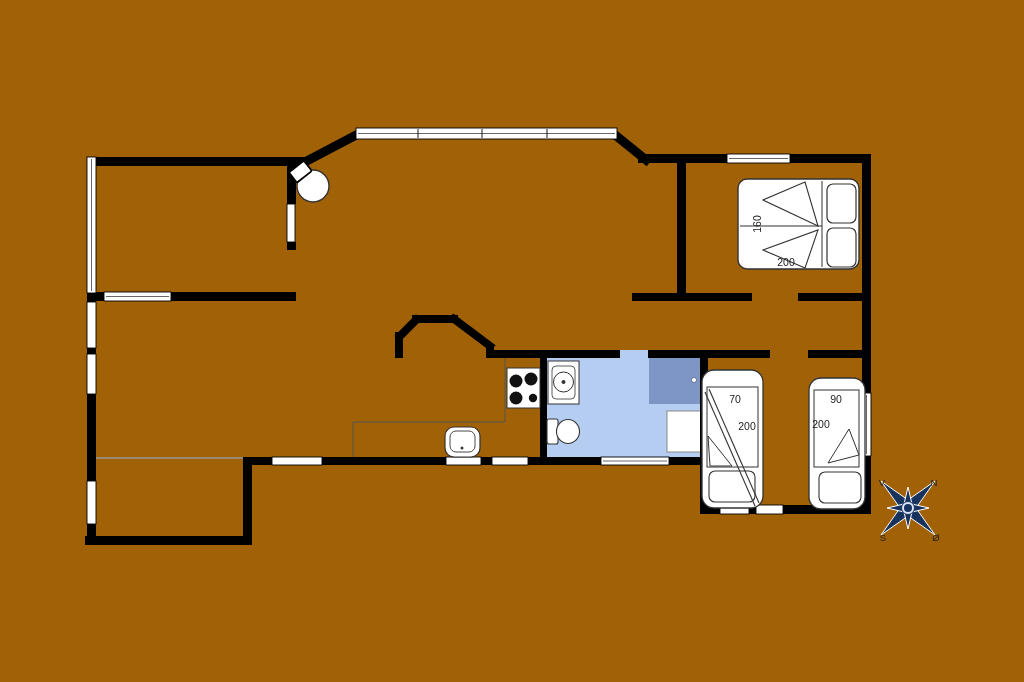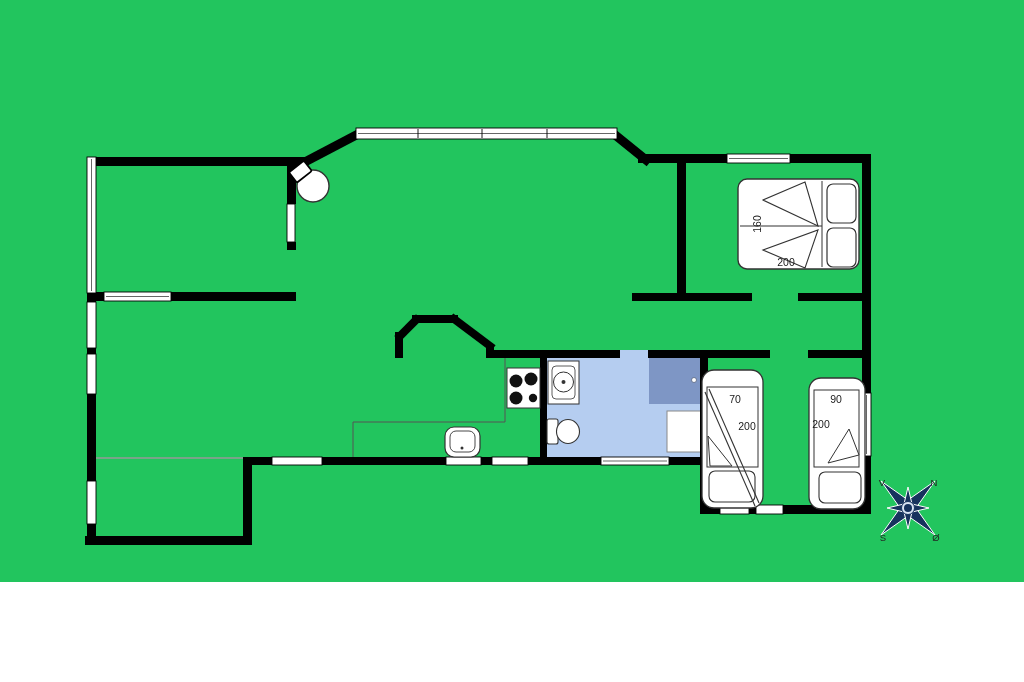--- a/index.html
+++ b/index.html
@@ -1,19 +1,19 @@
 <!DOCTYPE html>
 <html><head>
 <meta charset="utf-8">
 <style>
   html,body{margin:0;padding:0;background:#ffffff;}
   .canvas{
     position:relative;
-    width:1024px;height:582px;
-    background:#22c55e;
+    width:1024px;height:682px;
+    background:#a16207;
     font-family:"Liberation Sans", sans-serif;
     overflow:hidden;
   }
   svg{display:block;}
   text{font-family:"Liberation Sans", sans-serif;}
 </style>
 </head>
 <body>
 
 <div class="canvas">

